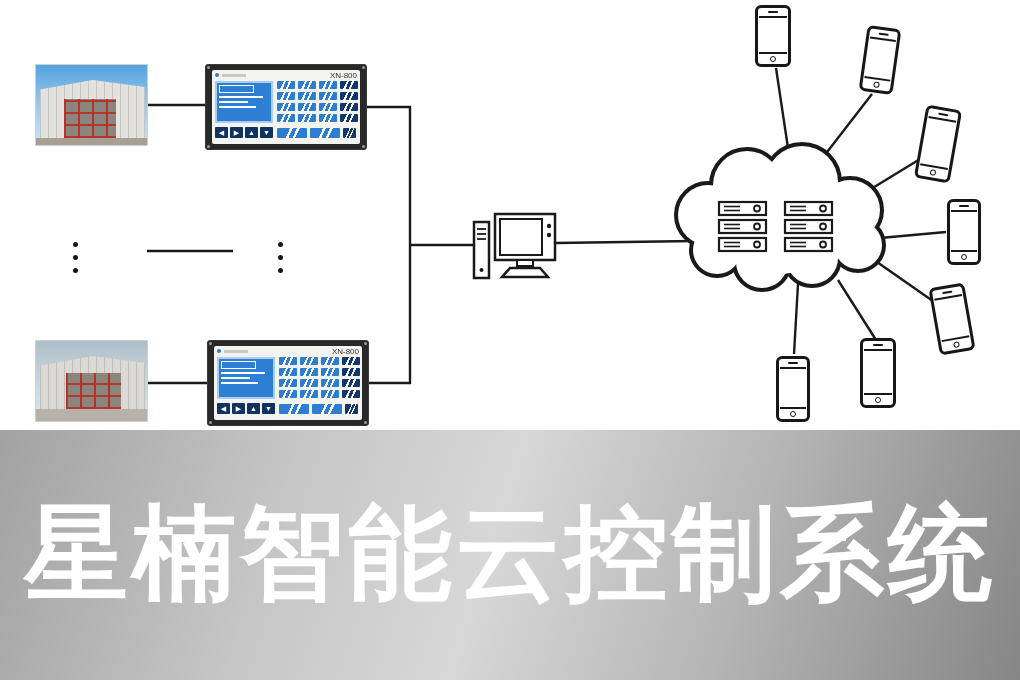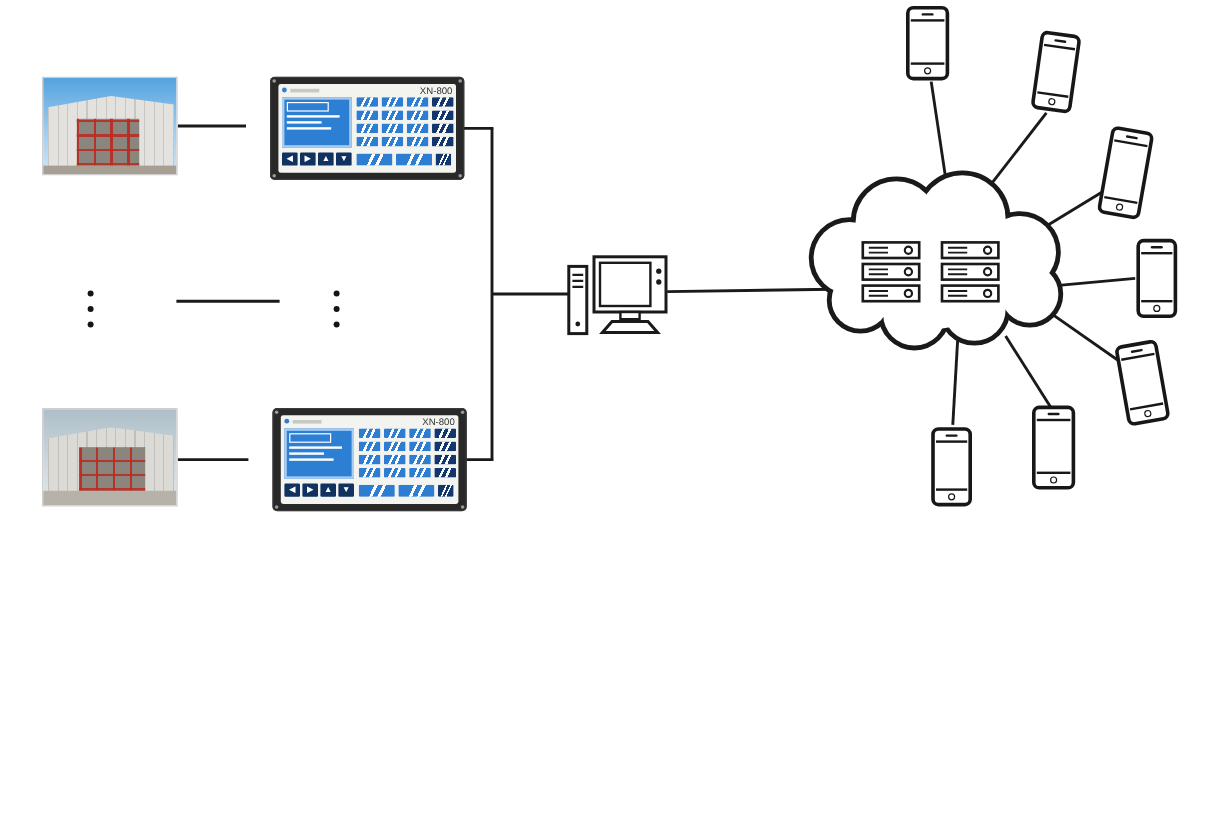--- a/index.html
+++ b/index.html
@@ -26,21 +26,21 @@
               repeating-linear-gradient(90deg, rgba(185,45,35,.95) 0 2px, transparent 2px 14px),
               repeating-linear-gradient(0deg, rgba(185,45,35,.9) 0 2px, transparent 2px 12px); }
   .photo1 .p-open { left: 28px; width: 52px; top: 34px; bottom: 7px; }
   .photo2 .p-open { left: 30px; width: 55px; top: 32px; bottom: 12px; }
   .p-ground { left: 0; right: 0; bottom: 0; }
   .photo1 .p-ground { height: 7px; background: #a79f93; }
   .photo2 .p-ground { height: 12px; background: #b6b2aa; }
 
   
   .ctrl { width: 162px; height: 86px; background: #282828; border-radius: 4px; padding: 6px 7px;
-          box-shadow: inset 0 0 0 1px #3a3a3a; margin-left: 20px; }
+          box-shadow: inset 0 0 0 1px #3a3a3a; }
   .ctrl1 { left: 205px; top: 64px; }
   .ctrl2 { left: 207px; top: 340px; }
   .screw { position: absolute; width: 3px; height: 3px; border-radius: 50%; background: #9a9a9a; }
   .s-tl { left: 2px; top: 2px; } .s-tr { right: 2px; top: 2px; }
   .s-bl { left: 2px; bottom: 2px; } .s-br { right: 2px; bottom: 2px; }
   .ctrl-face { position: relative; width: 100%; height: 100%; background: #f3f3ef; border-radius: 2px; }
   .brand-dot { position: absolute; left: 3px; top: 3px; width: 4px; height: 4px; border-radius: 50%; background: #2d7dd2; }
   .brand-text { position: absolute; left: 10px; top: 4px; width: 24px; height: 3px; background: #c9c9c4; }
   .model { position: absolute; right: 3px; top: 1px; font-size: 8px; color: #333; }
   .scr { position: absolute; left: 3px; top: 11px; width: 58px; height: 42px; background: #2d7fd4;
@@ -334,14 +334,17 @@
     <span class="ph-speaker"></span>
     <span class="ph-screen"></span>
     <span class="ph-home"></span>
   </div>
   <div class="phone" style="left:776px; top:356px; width:34px; height:66px;">
     <span class="ph-speaker"></span>
     <span class="ph-screen"></span>
     <span class="ph-home"></span>
   </div>
 
+  <div class="banner">
+    <div class="banner-title">星楠智能云控制系统</div>
+  </div>
 
 </div>
 
 </body></html>

